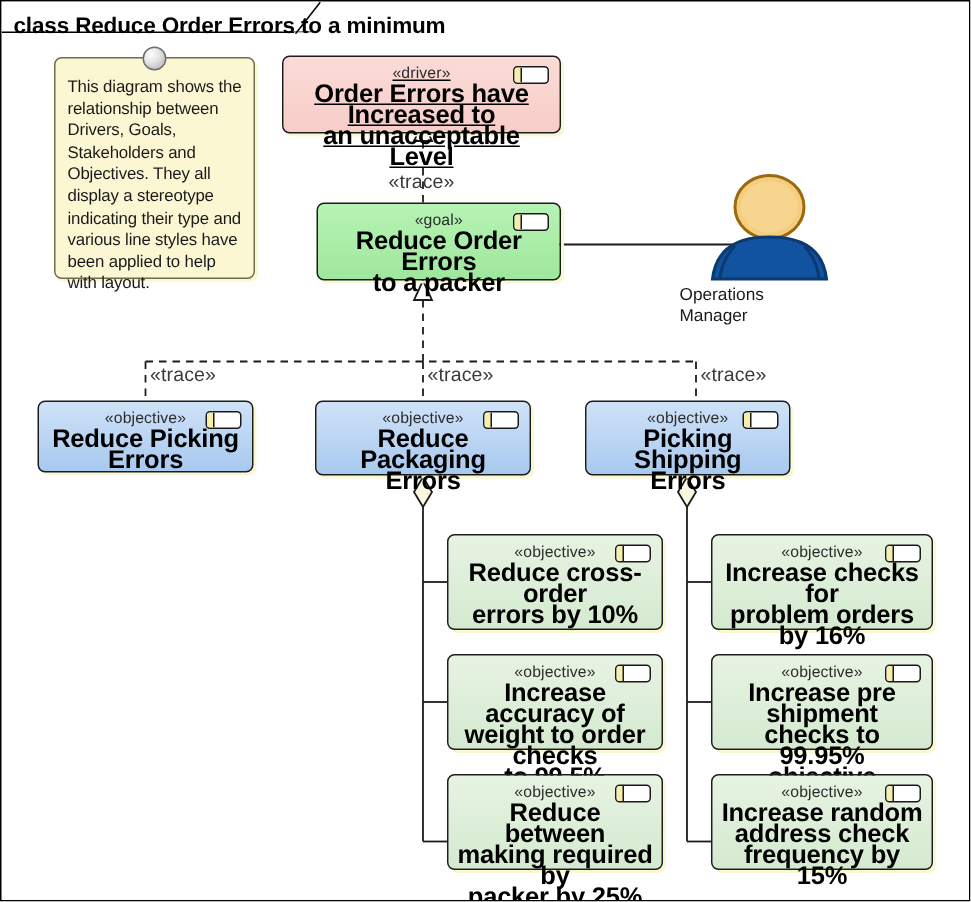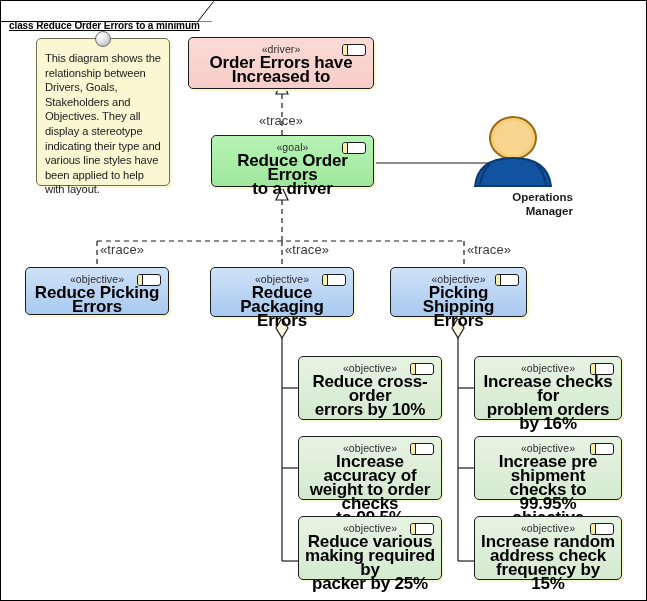--- a/index.html
+++ b/index.html
@@ -35,27 +35,26 @@
     position: absolute;
     left: 195px;
     top: 0px;
     width: 22px;
     height: 22px;
     overflow: hidden;
   }
   #frame-title {
     position: absolute;
     left: 8px;
-    top: 19px;
-    font-size: 10px;
+    top: 8px;
+    font-size: 15px;
     font-weight: bold;
     color: #000000;
     white-space: nowrap;
     letter-spacing: -0.1px;
-    text-decoration: underline;
   }
   
   .node {
     position: absolute;
     box-sizing: border-box;
     border: 1px solid #1c1c1c;
     border-radius: 5px;
     text-align: center;
     color: #000000;
     box-shadow: 2px 2px 0 0 rgba(250, 248, 205, 0.95);
@@ -92,21 +91,21 @@
   }
   .kwicon::before {
     content: "";
     position: absolute;
     left: 0; top: 0;
     width: 4px; height: 100%;
     background: #f6efa8;
     border-right: 1.3px solid #1a1a1a;
   }
   
-  .driver-box  { background: linear-gradient(180deg,#fbdbd7 0%,#f7cdc8 100%); }
+  .driver-box  { background: linear-gradient(180deg,#fbdbd7 0%,#f7cdc8 100%); text-decoration: underline; }
   .goal-box    { background: linear-gradient(180deg,#b6f3b4 0%,#9fe79d 100%); }
   .obj-box     { background: linear-gradient(180deg,#cfe2f8 0%,#a8c9ef 100%); }
   .subobj-box  { background: linear-gradient(180deg,#e7f3e2 0%,#d4ead0 100%); }
 
   
   #note {
     position: absolute;
     box-sizing: border-box;
     border: 1px solid #6d6d4f;
     border-radius: 5px;
@@ -133,23 +132,23 @@
     border: 1px solid #6e6e6e;
     box-sizing: border-box;
   }
   
   #actor {
     position: absolute;
   }
   #actor-label {
     position: absolute;
     width: 120px;
-    text-align: right;
+    text-align: left;
     font-size: 11.5px;
-    font-weight: bold;
+    font-weight: normal;
     color: #1a1a1a;
     line-height: 14px;
   }
   
   .trace-label {
     position: absolute;
     font-size: 13px;
     color: #3a3a3a;
     white-space: nowrap;
     background: transparent;
@@ -224,27 +223,28 @@
 
   <div id="note" style="left:35px; top:37px; width:134px; height:148px;">
     <div id="note-pin"></div>
     <div id="note-text">This diagram shows the relationship between Drivers, Goals, Stakeholders and Objectives. They all display a stereotype indicating their type and various line styles have been applied to help with layout.</div>
   </div>
 
   <div class="node driver-box" style="left:187px; top:36px; width:186px; height:52px;">
     <span class="kwicon"></span>
     <span class="stereo">«driver»</span>
     <span class="nm">Order Errors have Increased to</span>
+    <span class="nm">an unacceptable Level</span>
   </div>
 
   <div class="node goal-box" style="left:210px; top:134px; width:163px; height:52px;">
     <span class="kwicon"></span>
     <span class="stereo">«goal»</span>
     <span class="nm">Reduce Order Errors</span>
-    <span class="nm">to a driver</span>
+    <span class="nm">to a packer</span>
   </div>
 
   <div id="actor" style="left:466px; top:115px; width:92px; height:72px;">
     <svg width="92" height="72" viewBox="0 0 92 72">
       <ellipse cx="46" cy="22" rx="23" ry="21" fill="#f5cd7e" stroke="#9a6a10" stroke-width="2"></ellipse>
       <ellipse cx="46" cy="22" rx="19" ry="17" fill="#f7d58f" stroke="none"></ellipse>
       <path d="M46,42 C22,42 10,52 8,70 L84,70 C82,52 70,42 46,42 Z" fill="#11539e" stroke="#0a3a70" stroke-width="2"></path>
       <path d="M23,48 C17,54 14,62 13,69" fill="none" stroke="#0a3a70" stroke-width="2"></path>
       <path d="M69,48 C75,54 78,62 79,69" fill="none" stroke="#0a3a70" stroke-width="2"></path>
     </svg>
@@ -285,21 +285,21 @@
     <span class="kwicon"></span>
     <span class="stereo">«objective»</span>
     <span class="nm">Increase accuracy of</span>
     <span class="nm">weight to order checks</span>
     <span class="nm">to 99.5%</span>
   </div>
 
   <div class="node subobj-box" style="left:297px; top:515px; width:144px; height:64px;">
     <span class="kwicon"></span>
     <span class="stereo">«objective»</span>
-    <span class="nm">Reduce various</span>
+    <span class="nm">Reduce between</span>
     <span class="nm">making required by</span>
     <span class="nm">packer by 25%</span>
   </div>
 
   <div class="node subobj-box" style="left:473px; top:355px; width:148px; height:64px;">
     <span class="kwicon"></span>
     <span class="stereo">«objective»</span>
     <span class="nm">Increase checks for</span>
     <span class="nm">problem orders by 16%</span>
   </div>

